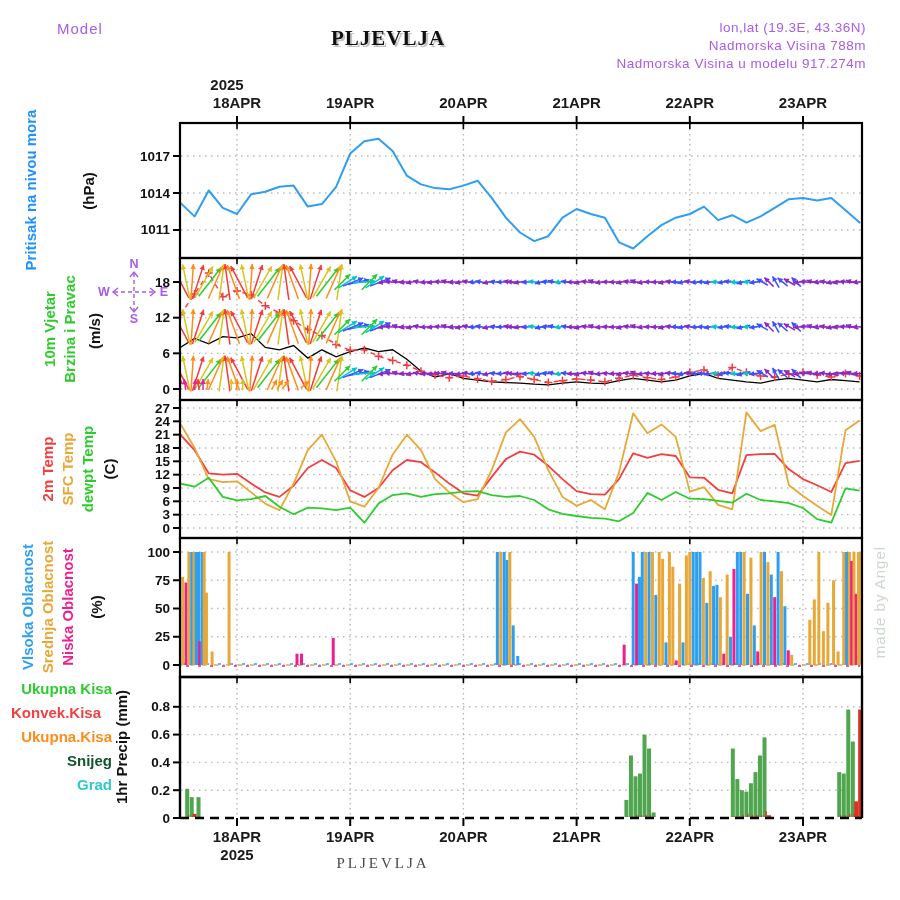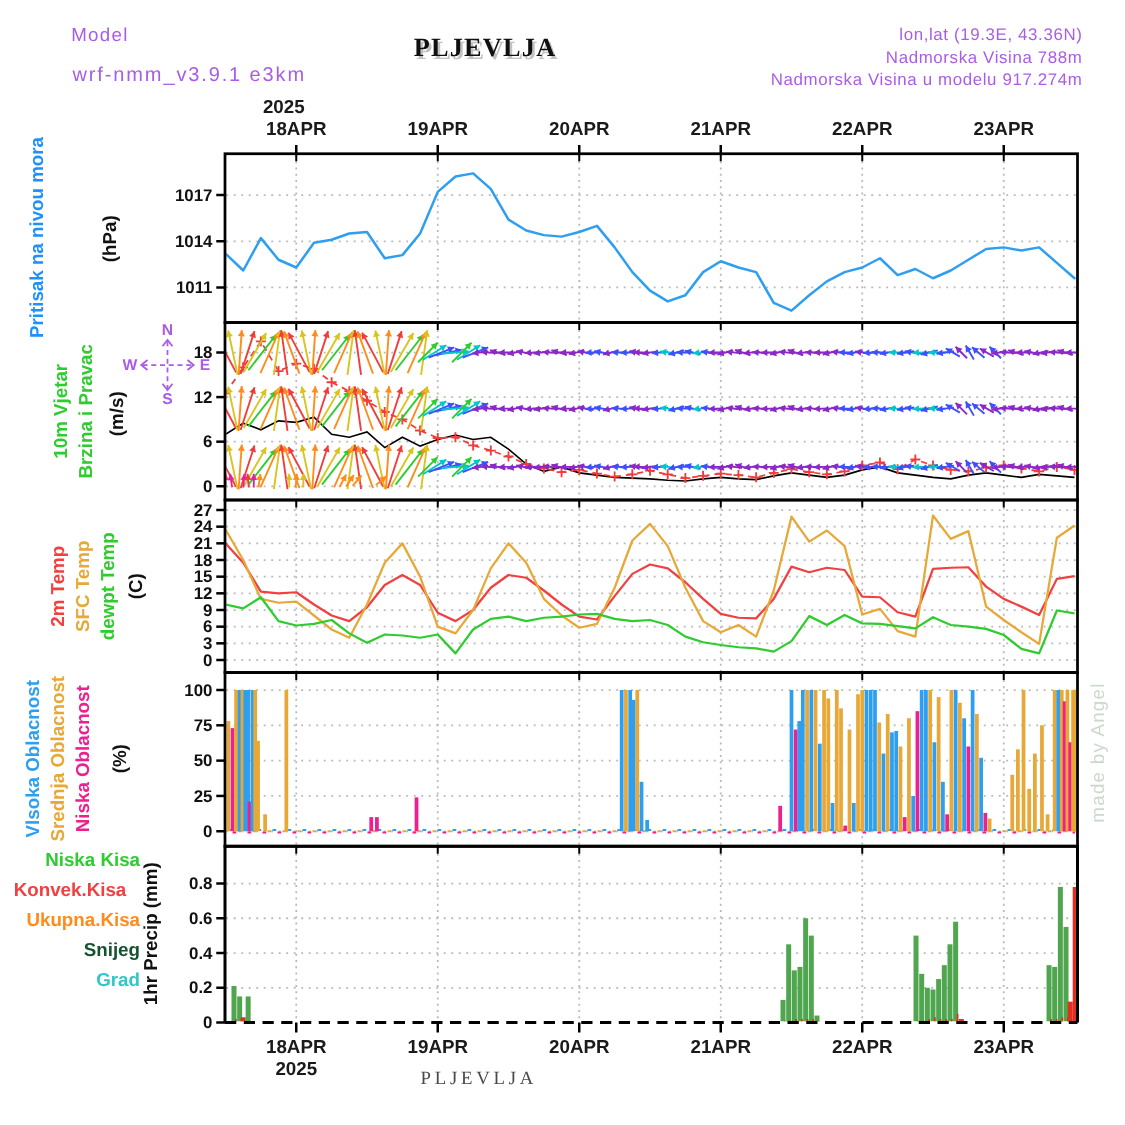--- a/index.html
+++ b/index.html
@@ -26,21 +26,20 @@
   svg text{font-family:"Liberation Sans",sans-serif;}
   .ax{font-size:13.5px;font-weight:700;fill:#111;}
   .dlab{font-size:15px;font-weight:700;fill:#1a1a1a;}
 </style>
 </head>
 <body>
 
 <div class="page">
 
   <div class="abs hdr-model purple">Model</div>
-  <div class="abs hdr-wrf purple">wrf-nmm_v3.9.1 e3km</div>
   <div class="abs hdr-station">PLJEVLJA</div>
   <div class="abs hdr-r1 purple">lon,lat (19.3E, 43.36N)</div>
   <div class="abs hdr-r2 purple">Nadmorska Visina 788m</div>
   <div class="abs hdr-r3 purple">Nadmorska Visina u modelu 917.274m</div>
 
   <div class="vlab" style="left:30px;top:190px;color:#1e90ff;">Pritisak na nivou mora</div>
   <div class="vlab" style="left:88px;top:191px;color:#111;">(hPa)</div>
 
   <div class="vlab" style="left:49px;top:329px;color:#2ecc2e;">10m Vjetar</div>
   <div class="vlab" style="left:69px;top:329px;color:#2ecc2e;">Brzina i Pravac</div>
@@ -68,21 +67,21 @@
   <div class="vlab" style="left:47px;top:469px;color:#f24040;">2m Temp</div>
   <div class="vlab" style="left:67px;top:469px;color:#e8a838;">SFC Temp</div>
   <div class="vlab" style="left:87px;top:469px;color:#2ecc2e;">dewpt Temp</div>
   <div class="vlab" style="left:109px;top:469px;color:#111;">(C)</div>
 
   <div class="vlab" style="left:27px;top:607px;color:#2e9ff0;">Vlsoka Oblacnost</div>
   <div class="vlab" style="left:47px;top:607px;color:#e8a838;">Srednja Oblacnost</div>
   <div class="vlab" style="left:67px;top:607px;color:#ee1f8e;">Niska  Oblacnost</div>
   <div class="vlab" style="left:96px;top:607px;color:#111;">(%)</div>
 
-  <div class="abs prec-legend" style="top:680px;color:#2ecc2e;">Niska Kisa</div>
+  <div class="abs prec-legend" style="top:680px;color:#2ecc2e;">Ukupna Kisa</div>
   <div class="abs prec-legend" style="top:704px;color:#f24040;text-align:center;">Konvek.Kisa</div>
   <div class="abs prec-legend" style="top:728px;color:#ff8c1a;">Ukupna.Kisa</div>
   <div class="abs prec-legend" style="top:752px;color:#14532d;">Snijeg</div>
   <div class="abs prec-legend" style="top:776px;color:#2ec8c8;">Grad</div>
   <div class="vlab" style="left:121px;top:747px;color:#111;">1hr Precip (mm)</div>
 
   <div class="vlab watermark" style="left:879px;top:602px;">made by Angel</div>
 
   <div class="abs footer">PLJEVLJA</div>
 

